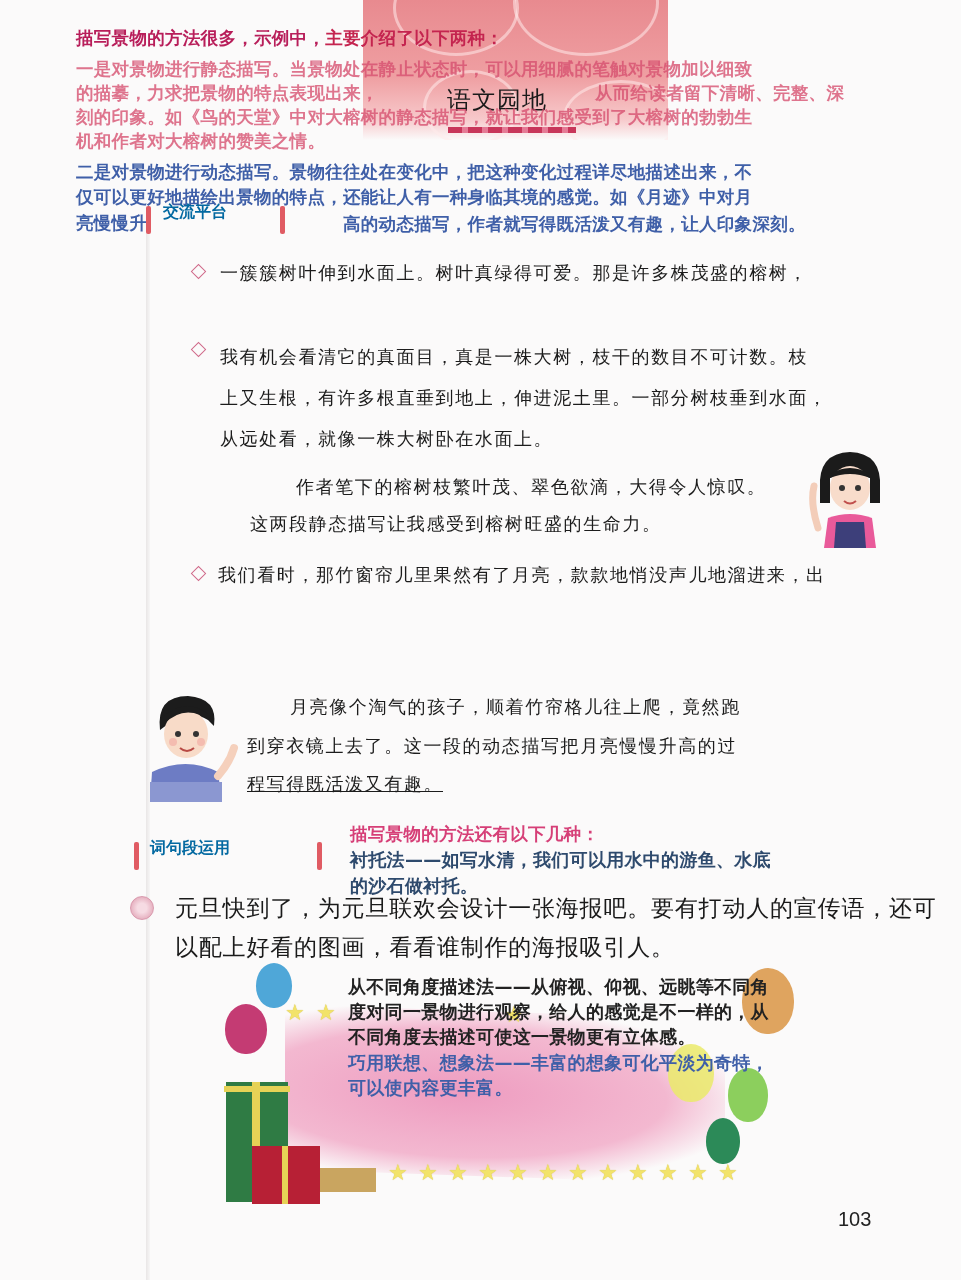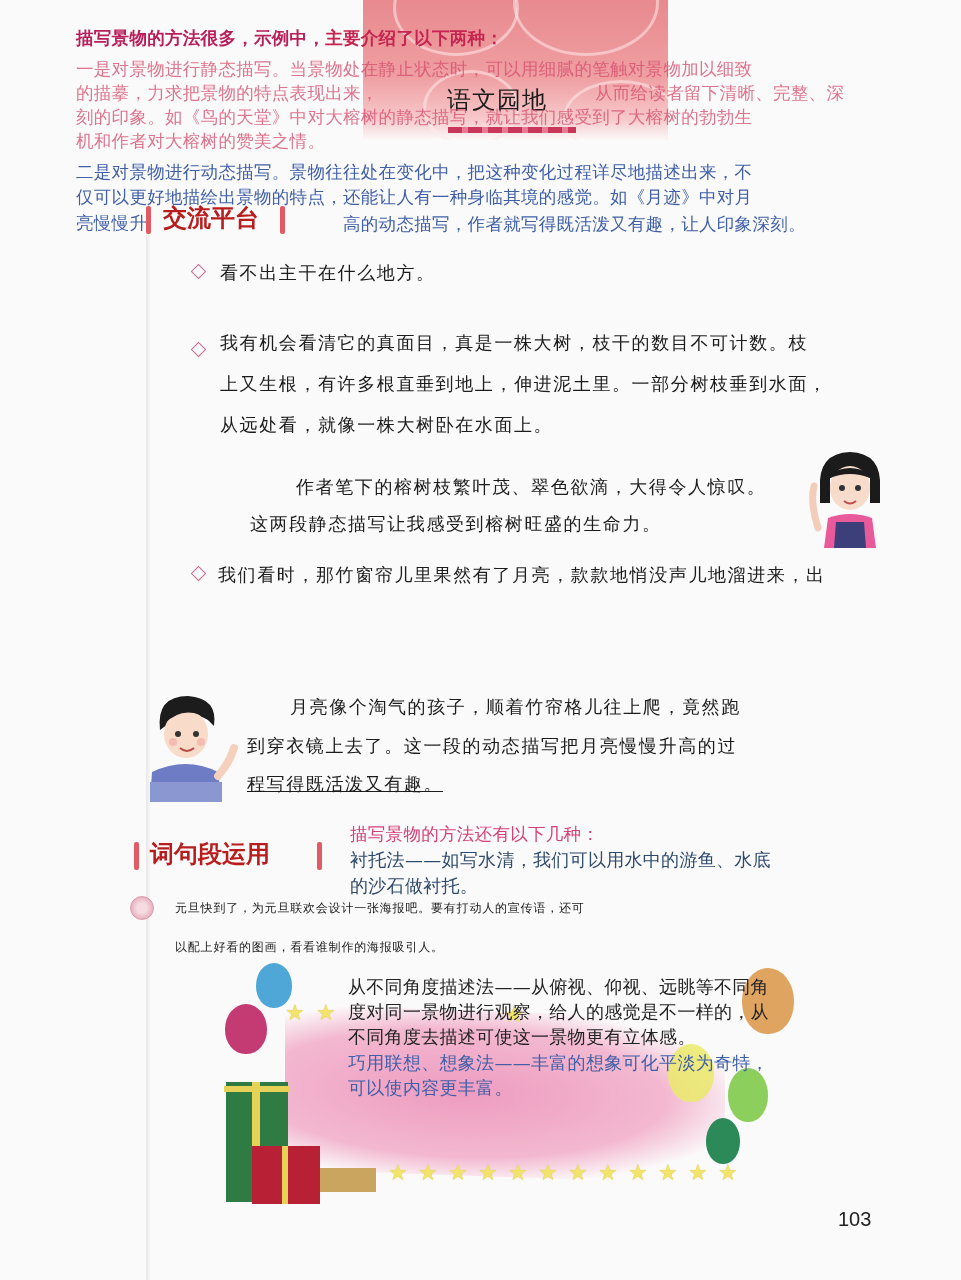--- a/index.html
+++ b/index.html
@@ -24,49 +24,49 @@
   .banner-title {
     position:absolute; left:447px; top:84px; font-size:24px; color:#1a1a1a;
     letter-spacing:1px; font-family:"DejaVu Sans", sans-serif;
   }
   .banner-underline {
     position:absolute; left:448px; top:127px; width:128px; height:6px;
     background:repeating-linear-gradient(to right,#c8365a 0 14px,#e57a95 14px 20px);
   }
   
   .note {
-    position:absolute; font-size:17.5px; line-height:24px; letter-spacing:0.3px;
+    position:absolute; font-size:17.5px; line-height:24px; letter-spacing:0.3px;font-weight:bold;
   }
   .note-pink { color:#d63f77; }
   .note-heading { color:#b81e5a; font-weight:bold; }
   .note-faded { color:rgba(214,78,110,0.78); }
   .note-blue { color:#3f5fa8; }
   .note-dark { color:#222; }
   
   .tab-heading {
-    position:absolute; font-size:24px; font-weight:bold; color:#b91c1c;
+    position:absolute; font-size:16px; font-weight:bold; color:#0369a1;
   }
   .tab-bar {
     position:absolute; width:5px; background:#e05b63; border-radius:2px;
   }
   
   .body-text {
     position:absolute; font-family:"DejaVu Serif", serif; font-size:18px; color:#1c1c1c;
     line-height:41px; letter-spacing:1.6px;
   }
   .diamond {
     position:absolute; width:9px; height:9px; border:1.5px solid #d06a8a;
     transform:rotate(45deg);
   }
   .speech {
     position:absolute; font-family:"DejaVu Serif", serif; font-size:18px; color:#1c1c1c;
     line-height:41px; letter-spacing:1.6px;
   }
   .task-text {
-    position:absolute; font-size:12px; color:#1a1a1a; line-height:41px; letter-spacing:0.8px;
+    position:absolute; font-size:23px; color:#1a1a1a; line-height:41px; letter-spacing:0.8px;
   }
   .task-icon {
     position:absolute; left:130px; top:896px; width:22px; height:22px; border-radius:50%;
     background:radial-gradient(circle,#f6dbe3 30%,#e7b3c2 70%);
     border:1px solid #d99aae;
   }
   .page-number {
     position:absolute; left:838px; top:1208px; font-size:20px; color:#222;
     font-family:"Liberation Sans", sans-serif;
   }
@@ -109,25 +109,25 @@
 <div class="note note-blue" style="left:76px;top:185px;">仅可以更好地描绘出景物的特点，还能让人有一种身临其境的感觉。如《月迹》中对月</div>
 <div class="note note-blue" style="left:76px;top:211px;">亮慢慢升</div>
 <div class="note note-blue" style="left:299px;top:212px;padding-left:44px;">高的动态描写，作者就写得既活泼又有趣，让人印象深刻。</div>
 
 <div class="tab-bar" style="left:146px;top:206px;height:28px;"></div>
 <div class="tab-heading" style="left:163px;top:202px;">交流平台</div>
 <div class="tab-bar" style="left:280px;top:206px;height:28px;"></div>
 
 <div class="diamond" style="left:193px;top:266px;"></div>
 <div class="body-text" style="left:220px;top:252px;">
-  <div>看不出主干在什么地方。</div>
+  <div>一簇簇树叶伸到水面上。树叶真绿得可爱。那是许多株茂盛的榕树，</div>
 </div>
 
 <div class="diamond" style="left:193px;top:344px;"></div>
-<div class="body-text" style="left:220px;top:322px;">
+<div class="body-text" style="left:220px;top:336px;">
   <div>我有机会看清它的真面目，真是一株大树，枝干的数目不可计数。枝</div>
   <div>上又生根，有许多根直垂到地上，伸进泥土里。一部分树枝垂到水面，</div>
   <div>从远处看，就像一株大树卧在水面上。</div>
 </div>
 
 <div class="speech" style="left:296px;top:466px;">作者笔下的榕树枝繁叶茂、翠色欲滴，大得令人惊叹。</div>
 <div class="speech" style="left:250px;top:503px;">这两段静态描写让我感受到榕树旺盛的生命力。</div>
 
 <div class="girl" style="left:800px;top:448px;width:100px;height:100px;">
   <svg width="100" height="100" viewBox="0 0 100 100">

